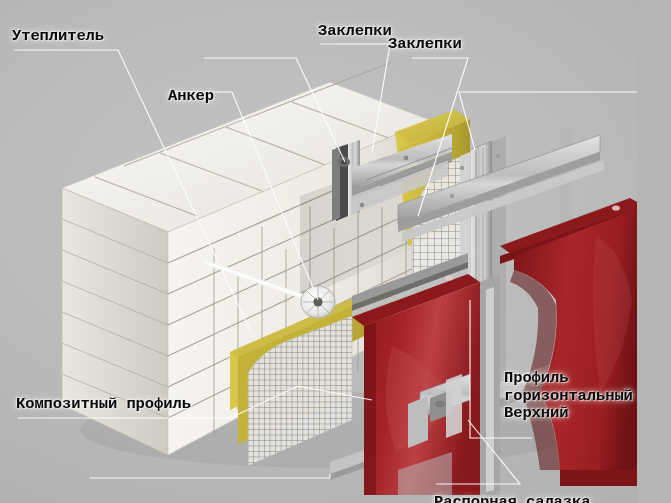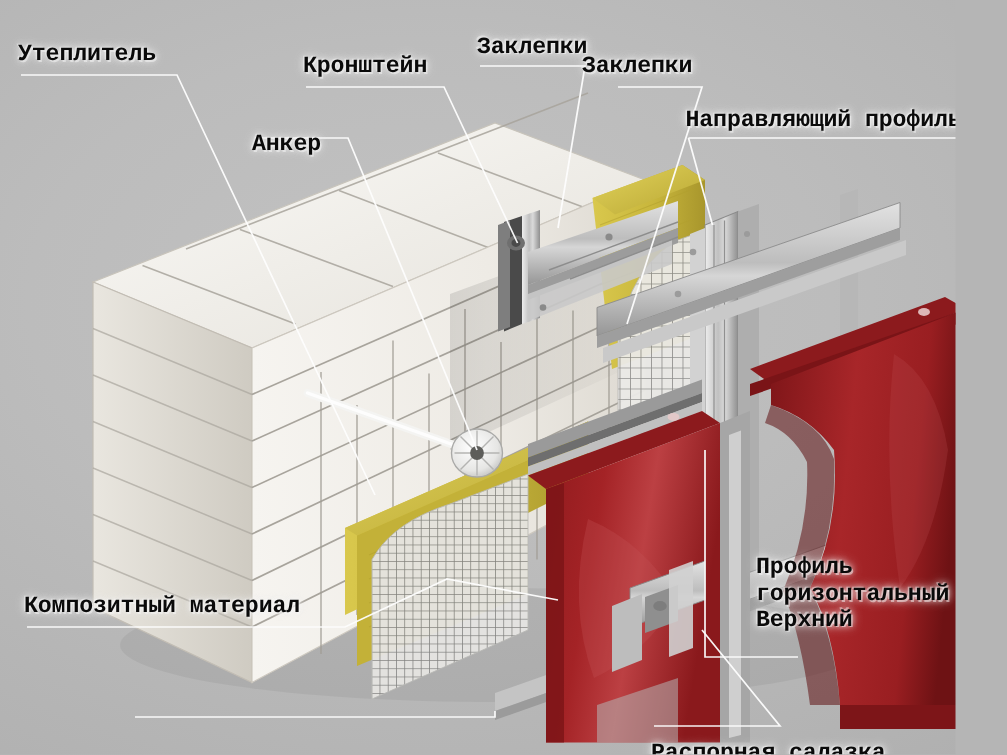--- a/index.html
+++ b/index.html
@@ -302,24 +302,22 @@
     <path class="ld" d="M320,44 L390,44 L372,152"></path>
     <path class="ld" d="M412,58 L468,58 L418,216"></path>
     <path class="ld" d="M459,92 L666,92 M459,92 L475,150"></path>
     <path class="ld" d="M18,418 L230,418 L298,386 L372,400"></path>
     <path class="ld" d="M532,438 L528,438 L470,438 L470,300"></path>
     <path class="ld" d="M90,478 L330,478 L330,474"></path>
     <path class="ld" d="M436,484 L520,484 L468,420"></path>
   </svg>
 
   <div class="label" style="left:12px;top:28px;">Утеплитель</div>
-  <div class="label" style="left:202px;top:36px;">Кронштейн</div>
   <div class="label" style="left:318px;top:23px;">Заклепки</div>
   <div class="label" style="left:388px;top:36px;">Заклепки</div>
   <div class="label" style="left:168px;top:72px;margin-top:16px;">Анкер</div>
-  <div class="label" style="left:457px;top:72px;">Направляющий профиль</div>
-  <div class="label" style="left:16px;top:396px;">Композитный материал</div>
+  <div class="label" style="left:16px;top:396px;">Композитный профиль</div>
   <div class="label" style="left:504px;top:370px;">Профиль
 горизонтальный
 Верхний</div>
   <div class="label" style="left:434px;top:462px;margin-top:32px;">Распорная салазка</div>
 
 </div>
 
 </body></html>

